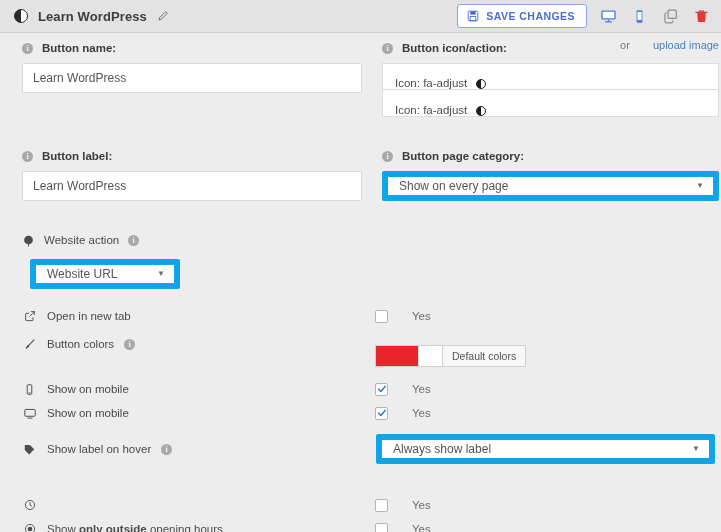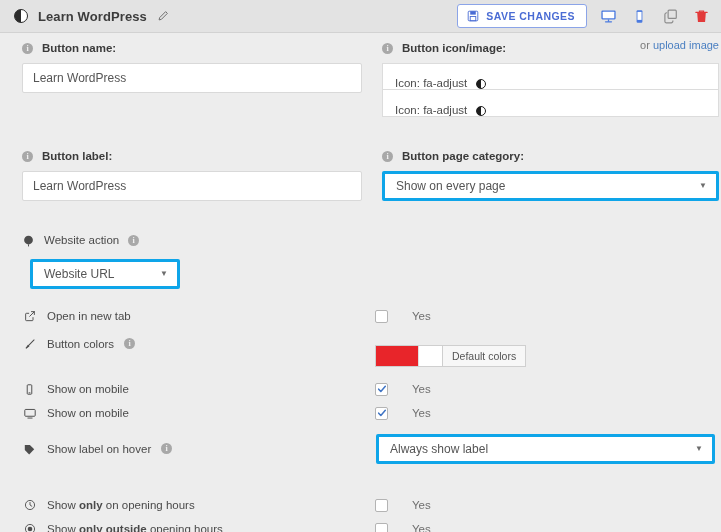--- a/index.html
+++ b/index.html
@@ -139,26 +139,26 @@
     display: inline-block;
   }
 
   .upload-line {
     position: absolute;
     right: 0; top: 6px;
     font-size: 11px;
     color: #7b7b7b;
     white-space: nowrap;
   }
-  .upload-line a { color: #4a7fc1; text-decoration: none; cursor: pointer; }
+  .upload-line a { color: #4a7fc1; text-decoration: none; cursor: pointer; margin-left: 20px; }
 
   .selbox {
     height: 30px;
     background: #fff;
-    border: 3px solid #0ea5e9;
+    border: 6px solid #0ea5e9;
     border-radius: 2px;
     display: flex;
     align-items: center;
     padding: 0 9px 0 11px;
     font-size: 12px;
     color: #555;
     width: 100%;
     position: relative;
     cursor: pointer;
   }
@@ -180,20 +180,21 @@
   
   .optrow {
     display: flex;
     align-items: center;
     min-height: 23px;
   }
   .optlabel {
     width: 353px;
     flex: 0 0 353px;
     display: flex;
+    align-items: center;
     gap: 10px;
     font-size: 11.5px;
     color: #4a4a4a;
   }
   .optlabel .gi {
     width: 15px;
     display: inline-flex;
     justify-content: center;
     align-items: center;
     color: #4d4d4d;
@@ -313,21 +314,21 @@
         <span>Learn WordPress</span>
       </div>
     </div>
 
     <div class="col-r">
       <div class="upload-line">
         <span>or </span><a>upload image</a>
       </div>
       <div class="fieldlabel">
         <i class="info-i">i</i>
-        <span>Button icon/image:</span>
+        <span>Button icon/action:</span>
       </div>
       <div class="iconrow">
         <span>Icon: fa-adjust</span>
         <span class="mini-adjust"></span>
       </div>
       <div class="iconrow">
         <span>Icon: fa-adjust</span>
         <span class="mini-adjust"></span>
       </div>
     </div>
@@ -485,21 +486,20 @@
   <div style="height:28px"></div>
 
   <div class="optrow" style="height:24px">
     <div class="optlabel">
       <span class="gi">
         <svg width="12" height="12" viewBox="0 0 16 16" fill="none" stroke="#4d4d4d" stroke-width="1.2">
           <circle cx="8" cy="8" r="6.1"></circle>
           <path d="M8 4.6V8l2.4 1.6" stroke-linecap="round"></path>
         </svg>
       </span>
-      <span><span>Show </span><b>only</b><span> on opening hours</span></span>
     </div>
     <div class="optctl">
       <span class="chk">
         
       </span>
       <span class="chk-text">Yes</span>
     </div>
   </div>
 
   <div class="optrow" style="height:24px">

